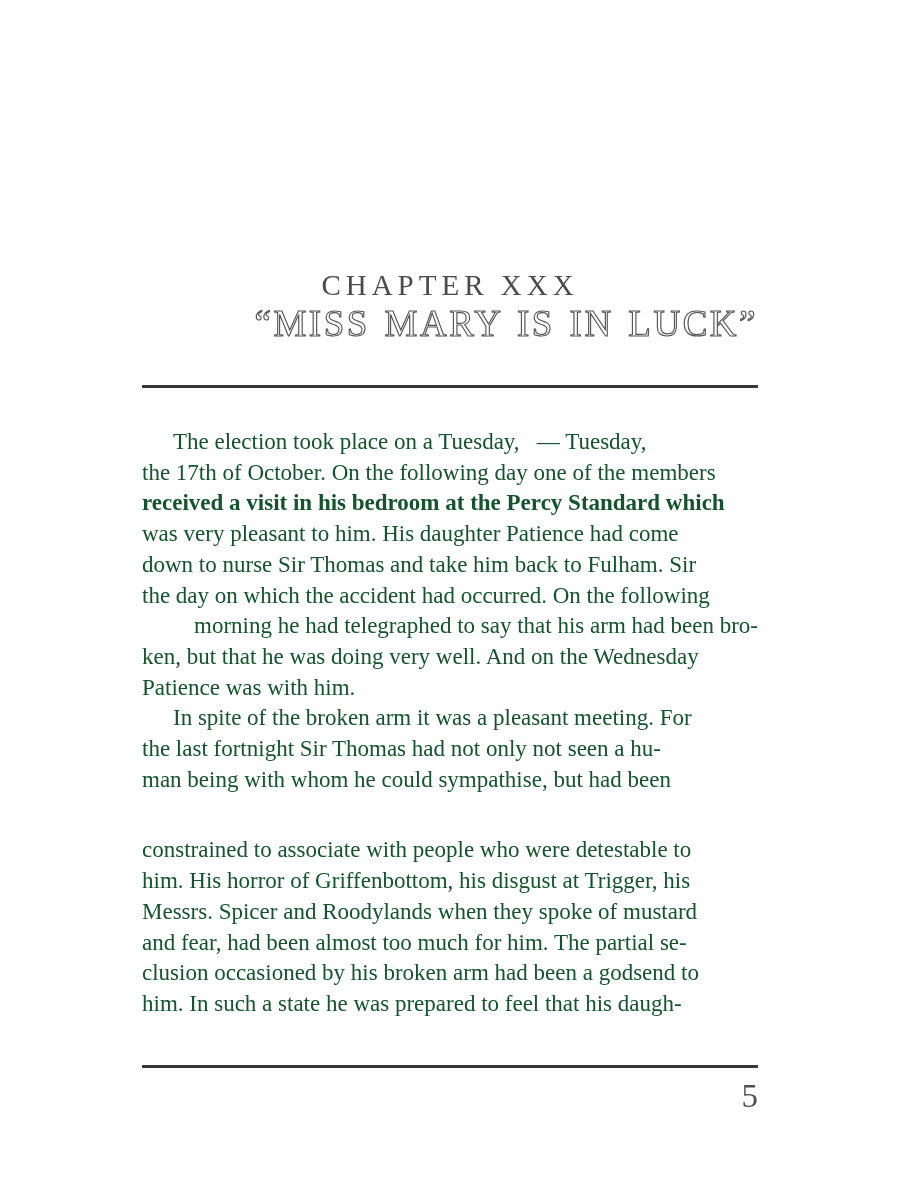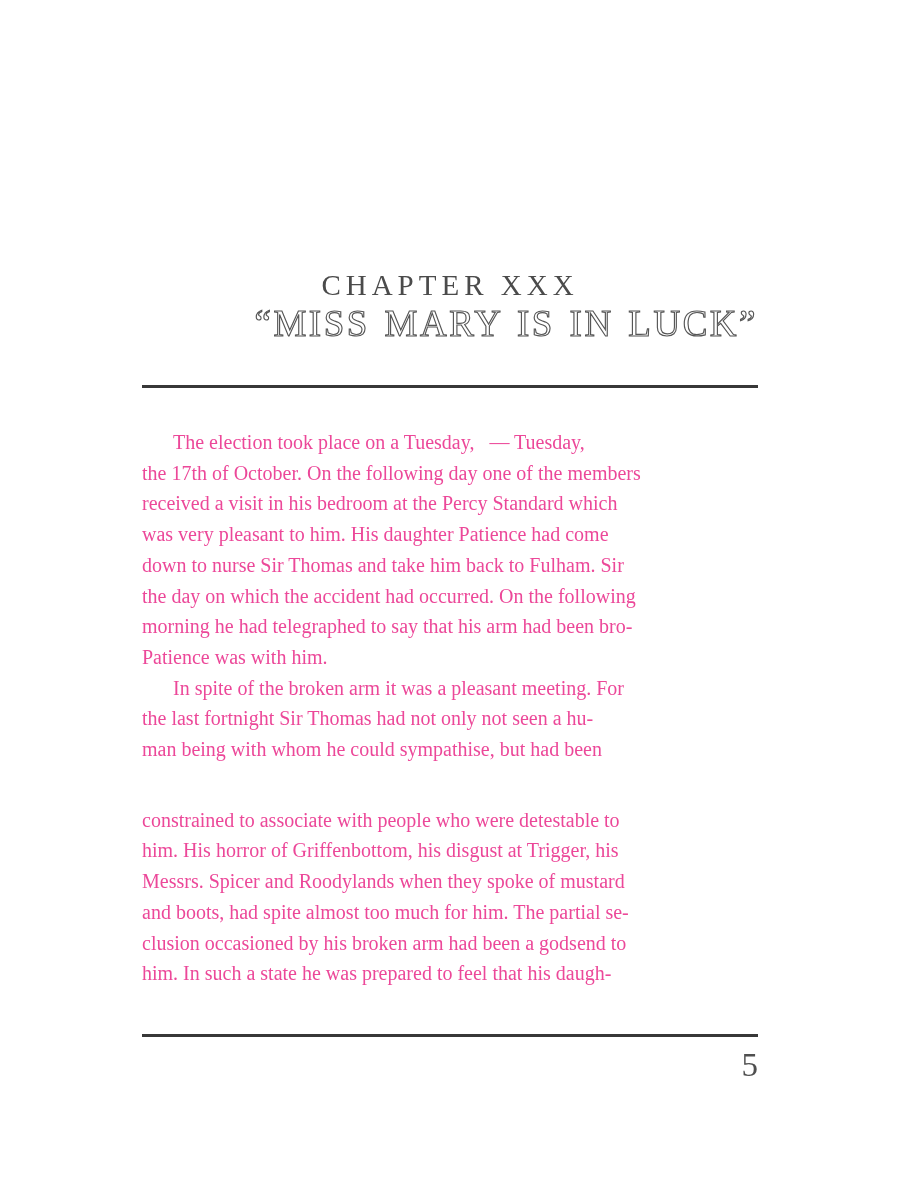--- a/index.html
+++ b/index.html
@@ -48,22 +48,22 @@
     border: none;
     height: 3px;
     background: #383838;
     margin: 0;
     width: 616px;
   }
   .rule-top    { margin-top: 41px; }
   .rule-bottom { margin-top: 45px; }
   .page-body {
     margin-top: 39px;
-    font-size: 20px;
-    color: #ec4899;
+    font-size: 23px;
+    color: #14532d;
   }
   .para { margin: 0; }
   .line {
     line-height: 30.7px;
     white-space: pre;
     width: 616px;
     overflow: visible;
   }
   .line.indent { text-indent: 31px; }
   .page-number {
@@ -79,35 +79,36 @@
 
 <div class="book-page">
   <div class="content-col">
     <div class="chapter-number">CHAPTER XXX</div>
     <h1 class="chapter-title">“MISS MARY IS IN LUCK”</h1>
     <hr class="rule rule-top">
     <main class="page-body">
         <div class="para">
           <div class="line indent" style="word-spacing: 0px;">The election took place on a Tuesday,  — Tuesday,</div>
           <div class="line" style="word-spacing: 0px; font-family: Liberation Serif, serif;">the 17th of October. On the following day one of the members</div>
-          <div class="line" style="word-spacing: 0px;">received a visit in his bedroom at the Percy Standard which</div>
+          <div class="line" style="word-spacing: 0px; font-weight: bold;">received a visit in his bedroom at the Percy Standard which</div>
           <div class="line" style="word-spacing: 0px;">was very pleasant to him. His daughter Patience had come</div>
           <div class="line" style="word-spacing: 0px;">down to nurse Sir Thomas and take him back to Fulham. Sir</div>
           <div class="line" style="word-spacing: 0px;">the day on which the accident had occurred. On the following</div>
-          <div class="line" style="word-spacing: 0px;">morning he had telegraphed to say that his arm had been bro-</div>
+          <div class="line" style="word-spacing: 0px; text-align: right;">morning he had telegraphed to say that his arm had been bro-</div>
+          <div class="line" style="word-spacing: 0px;">ken, but that he was doing very well. And on the Wednesday</div>
           <div class="line flush">Patience was with him.</div>
         </div>
         <div class="para">
           <div class="line indent" style="word-spacing: 0px;">In spite of the broken arm it was a pleasant meeting. For</div>
           <div class="line" style="word-spacing: 0px;">the last fortnight Sir Thomas had not only not seen a hu-</div>
           <div class="line" style="word-spacing: 0px;">man being with whom he could sympathise, but had been</div>
           <div class="line" style="word-spacing: 0px; margin-top: 40px;">constrained to associate with people who were detestable to</div>
           <div class="line" style="word-spacing: 0px;">him. His horror of Griffenbottom, his disgust at Trigger, his</div>
           <div class="line" style="word-spacing: 0px;">Messrs. Spicer and Roodylands when they spoke of mustard</div>
-          <div class="line" style="word-spacing: 0px;">and boots, had spite almost too much for him. The partial se-</div>
+          <div class="line" style="word-spacing: 0px;">and fear, had been almost too much for him. The partial se-</div>
           <div class="line" style="word-spacing: 0px;">clusion occasioned by his broken arm had been a godsend to</div>
           <div class="line" style="word-spacing: 0px;">him. In such a state he was prepared to feel that his daugh-</div>
         </div>
       </main>
     <hr class="rule rule-bottom">
     <div class="page-number">5</div>
   </div>
 </div>
 
 </body></html>

